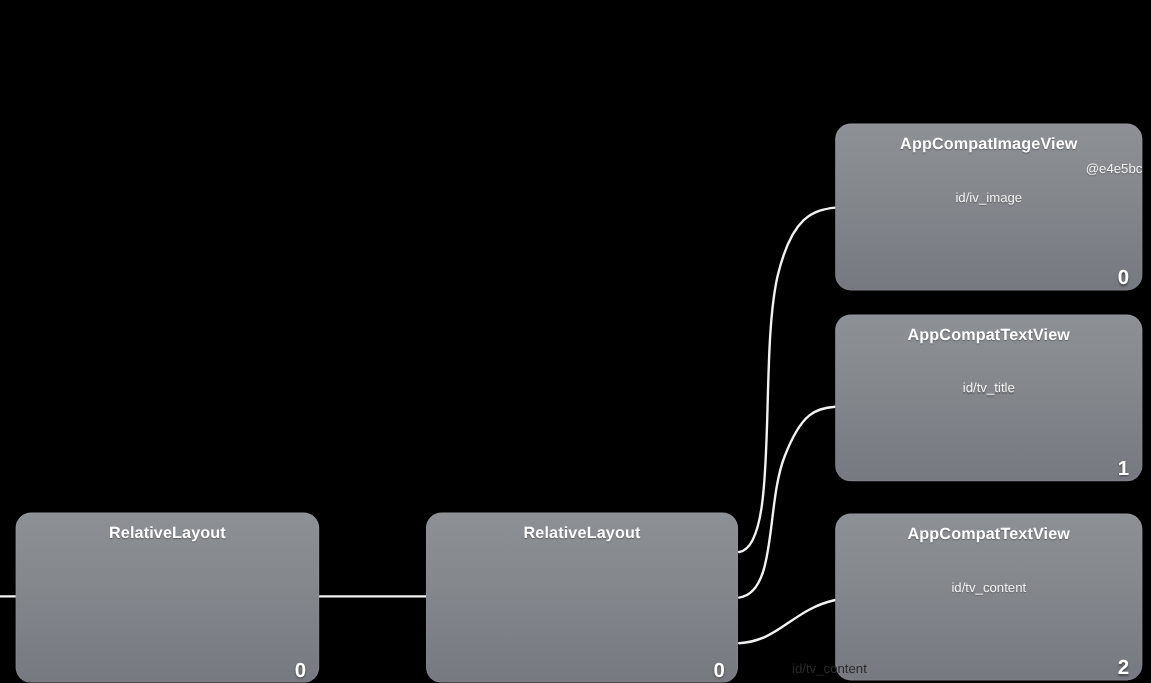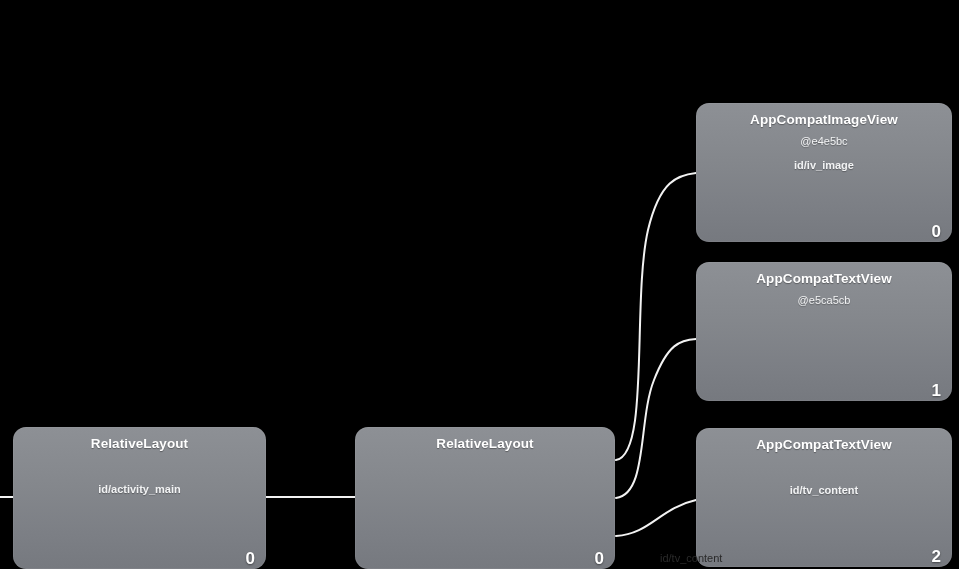--- a/index.html
+++ b/index.html
@@ -54,35 +54,35 @@
     letter-spacing: 0.1px;
     color: #ffffff;
     text-shadow: 0 1px 1px rgba(0,0,0,0.35);
   }
 
   .node-hash {
     position: absolute;
     left: 0;
     right: 0;
     top: 32px;
-    text-align: center;
+    text-align: right;
     font-size: 11px;
     font-weight: normal;
     color: #f2f3f4;
     text-shadow: 0 1px 1px rgba(0,0,0,0.3);
   }
 
   .node-resid {
     position: absolute;
     left: 0;
     right: 0;
     top: 56px;
     text-align: center;
     font-size: 11px;
-    font-weight: bold;
+    font-weight: normal;
     color: #f2f3f4;
     text-shadow: 0 1px 1px rgba(0,0,0,0.3);
   }
 
   .node-badge {
     position: absolute;
     right: 11px;
     bottom: 2px;
     font-size: 17px;
     font-weight: bold;
@@ -112,40 +112,39 @@
       <path d="M -4 497 L 13 497"></path>
       <path d="M 266 497 L 355 497"></path>
       <path d="M 616 460 C 650 455, 632 300, 648 230 C 660 180, 678 175, 696 173"></path>
       <path d="M 616 498 C 648 494, 638 420, 654 380 C 668 344, 680 340, 696 339"></path>
       <path d="M 616 536 C 650 534, 660 508, 696 500"></path>
     </g>
   </svg>
 
   <div class="node" style="left:13px; top:427px; width:253px; height:142px;">
     <div class="node-title">RelativeLayout</div>
-    <div class="node-resid">id/activity_main</div>
     <div class="node-badge">0</div>
   </div>
 
   <div class="node" style="left:355px; top:427px; width:260px; height:142px;">
     <div class="node-title">RelativeLayout</div>
     <div class="node-resid"></div>
     <div class="node-badge">0</div>
   </div>
 
   <div class="node" style="left:696px; top:103px; width:256px; height:139px;">
     <div class="node-title">AppCompatImageView</div>
     <div class="node-hash">@e4e5bc</div>
     <div class="node-resid">id/iv_image</div>
     <div class="node-badge">0</div>
   </div>
 
   <div class="node" style="left:696px; top:262px; width:256px; height:139px;">
     <div class="node-title">AppCompatTextView</div>
-    <div class="node-hash">@e5ca5cb</div>
+    <div class="node-resid">id/tv_title</div>
     <div class="node-badge">1</div>
   </div>
 
   <div class="node" style="left:696px; top:428px; width:256px; height:139px;">
     <div class="node-title">AppCompatTextView</div>
     <div class="node-resid">id/tv_content</div>
     <div class="node-badge">2</div>
   </div>
 
   <div class="footer-note">id/tv_content</div>

